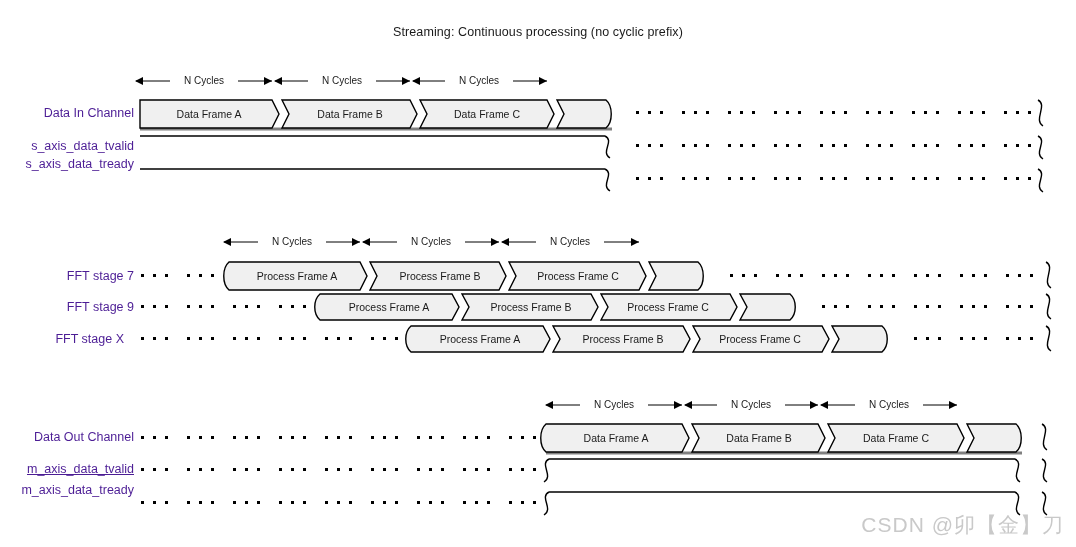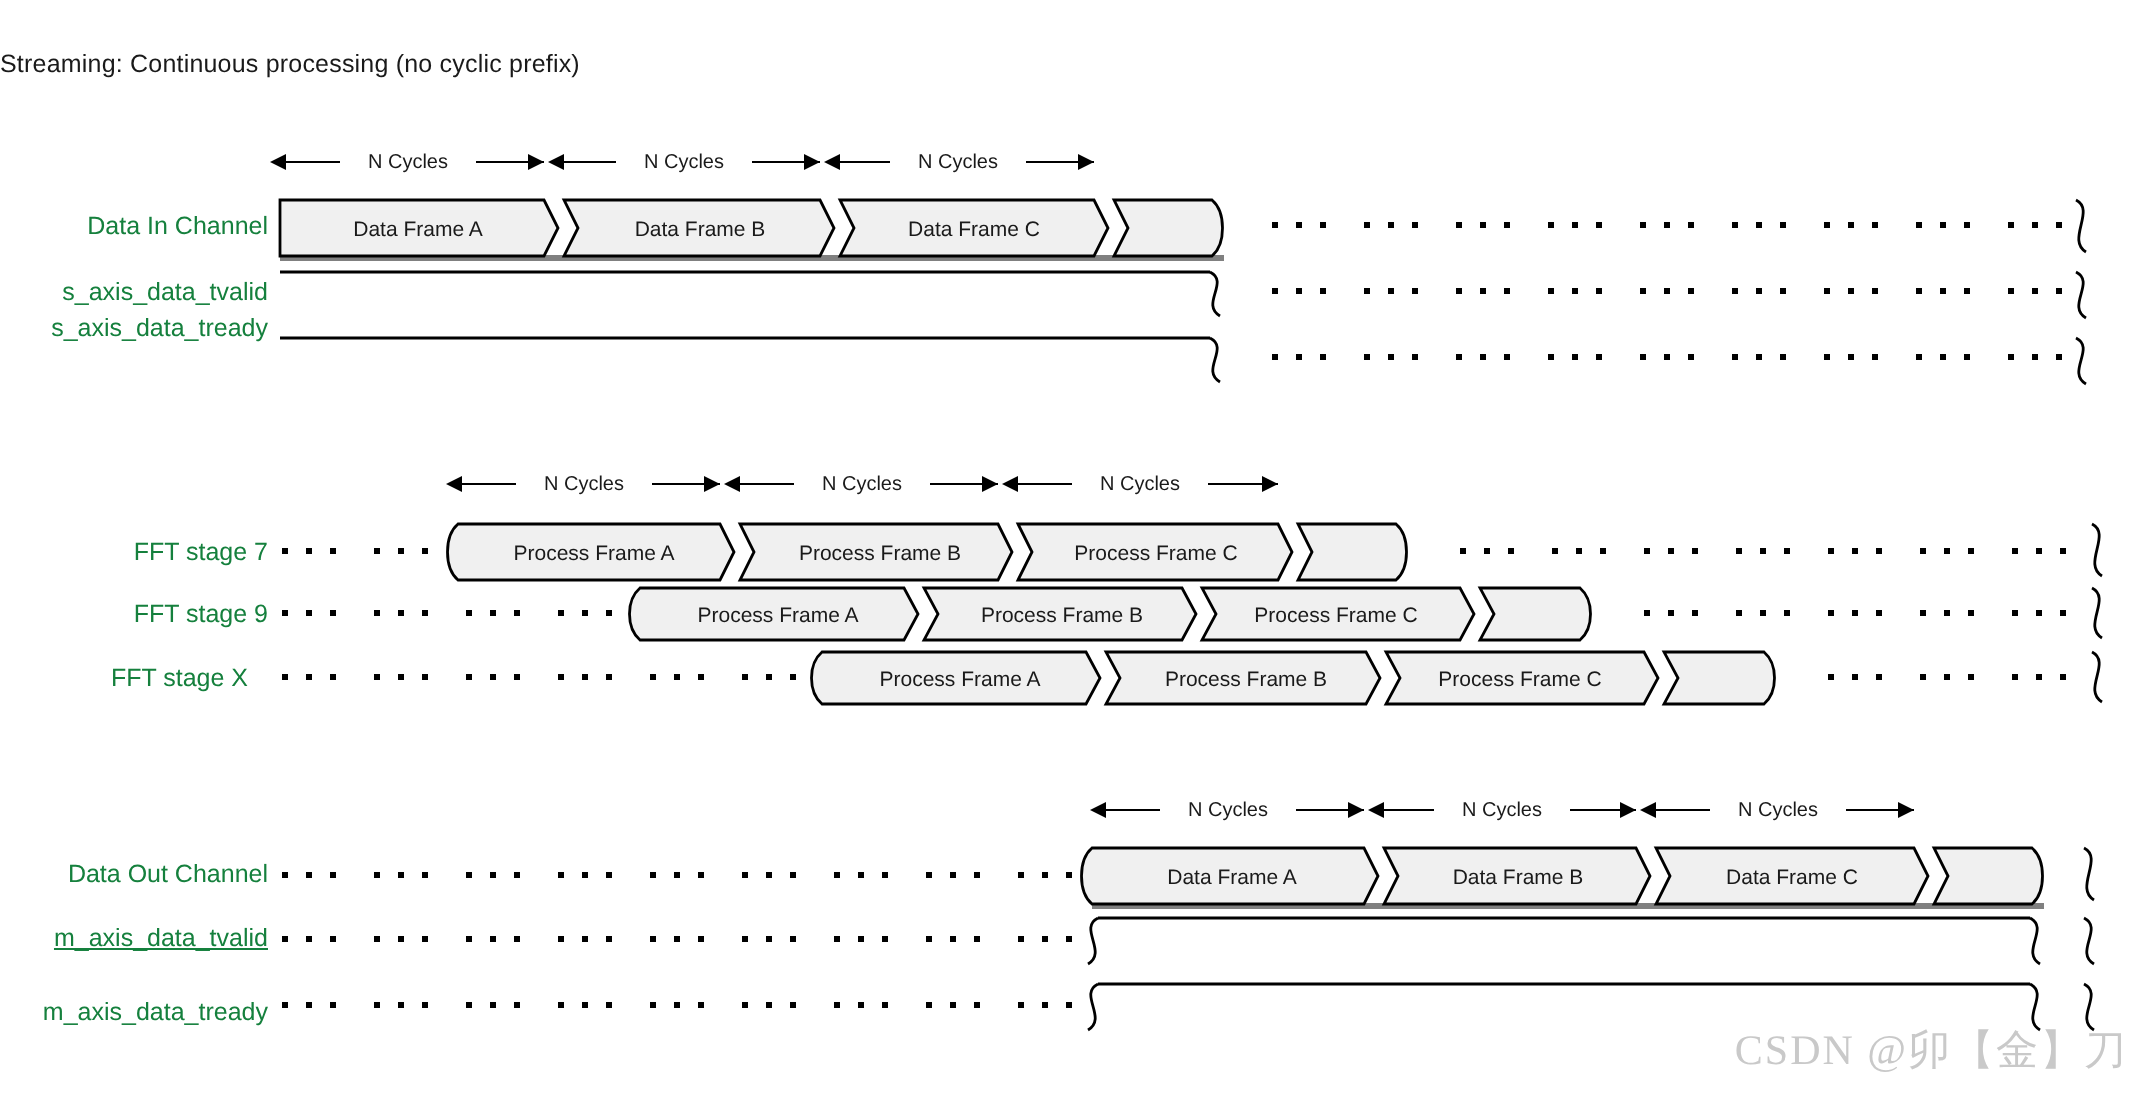--- a/index.html
+++ b/index.html
@@ -16,30 +16,30 @@
     width: 1076px;
     height: 547px;
     background: #ffffff;
     overflow: hidden;
   }
   .title {
     position: absolute;
     left: 0;
     top: 25px;
     width: 1076px;
-    text-align: left;
+    text-align: center;
     font-size: 12.5px;
     color: #1a1a1a;
     letter-spacing: 0.1px;
   }
   .row-label {
     position: absolute;
     text-align: right;
     font-size: 12.5px;
-    color: #15803d;
+    color: #4c1d95;
     white-space: nowrap;
     line-height: 1;
   }
   .svg-layer {
     position: absolute;
     left: 0;
     top: 0;
     width: 1076px;
     height: 547px;
   }
@@ -52,21 +52,21 @@
     font-family: "Liberation Sans", sans-serif;
     font-size: 10px;
     fill: #1a1a1a;
   }
   .watermark {
     position: absolute;
     right: 12px;
     bottom: 8px;
     font-size: 21px;
     color: #c9c9c9;
-    font-family: Liberation Serif, serif;
+    font-family: Liberation Sans, sans-serif;
     letter-spacing: 1px;
     white-space: nowrap;
   }
 </style>
 </head>
 <body>
 
 <div id="canvas">
 
   <div class="title">Streaming: Continuous processing (no cyclic prefix)</div>
@@ -74,21 +74,21 @@
   <div class="row-label" style="right:942px; top:107px;">Data In Channel</div>
   <div class="row-label" style="right:942px; top:140px;">s_axis_data_tvalid</div>
   <div class="row-label" style="right:942px; top:158px;">s_axis_data_tready</div>
 
   <div class="row-label" style="right:942px; top:270px;">FFT stage 7</div>
   <div class="row-label" style="right:942px; top:301px;">FFT stage 9</div>
   <div class="row-label" style="right:952px; top:333px;">FFT stage X</div>
 
   <div class="row-label" style="right:942px; top:431px;">Data Out Channel</div>
   <div class="row-label" style="right:942px; top:463px;text-decoration:underline;">m_axis_data_tvalid</div>
-  <div class="row-label" style="right:942px; top:500px;">m_axis_data_tready</div>
+  <div class="row-label" style="right:942px; top:484px;">m_axis_data_tready</div>
 
   <svg class="svg-layer" viewBox="0 0 1076 547">
     <defs>
       <marker id="arrL" markerWidth="9" markerHeight="8" refX="1" refY="4" orient="auto" markerUnits="userSpaceOnUse">
         <path d="M8,0 L0,4 L8,8 z" fill="#000"></path>
       </marker>
       <marker id="arrR" markerWidth="9" markerHeight="8" refX="8" refY="4" orient="auto" markerUnits="userSpaceOnUse">
         <path d="M0,0 L8,4 L0,8 z" fill="#000"></path>
       </marker>
     </defs>

